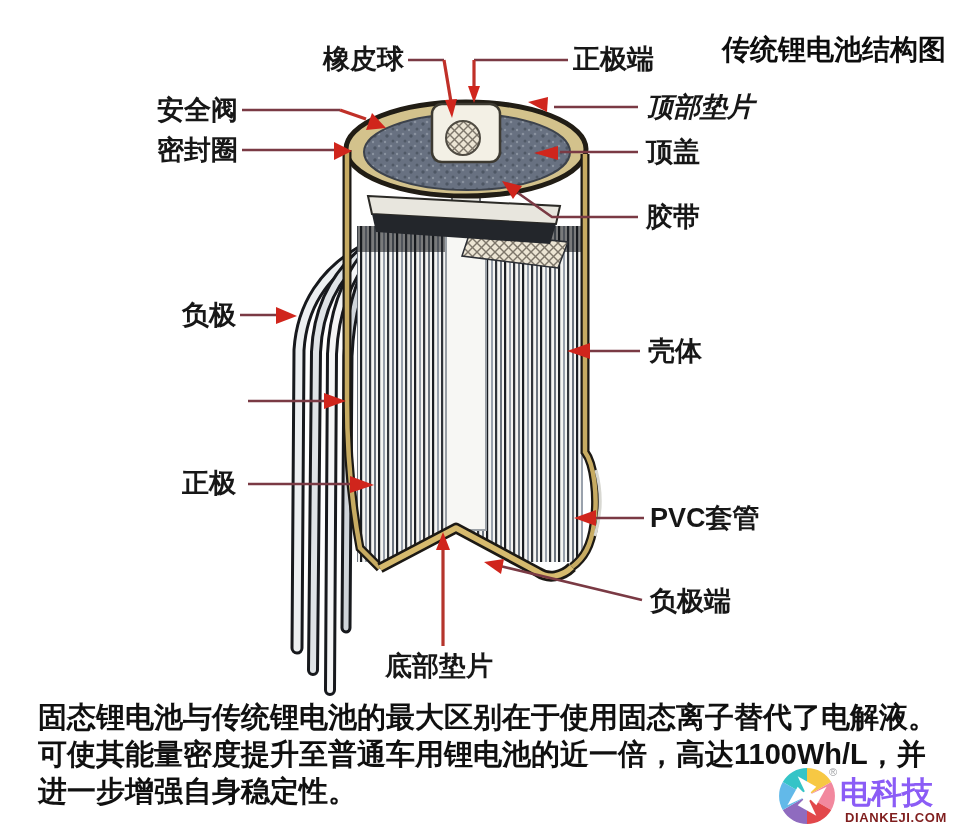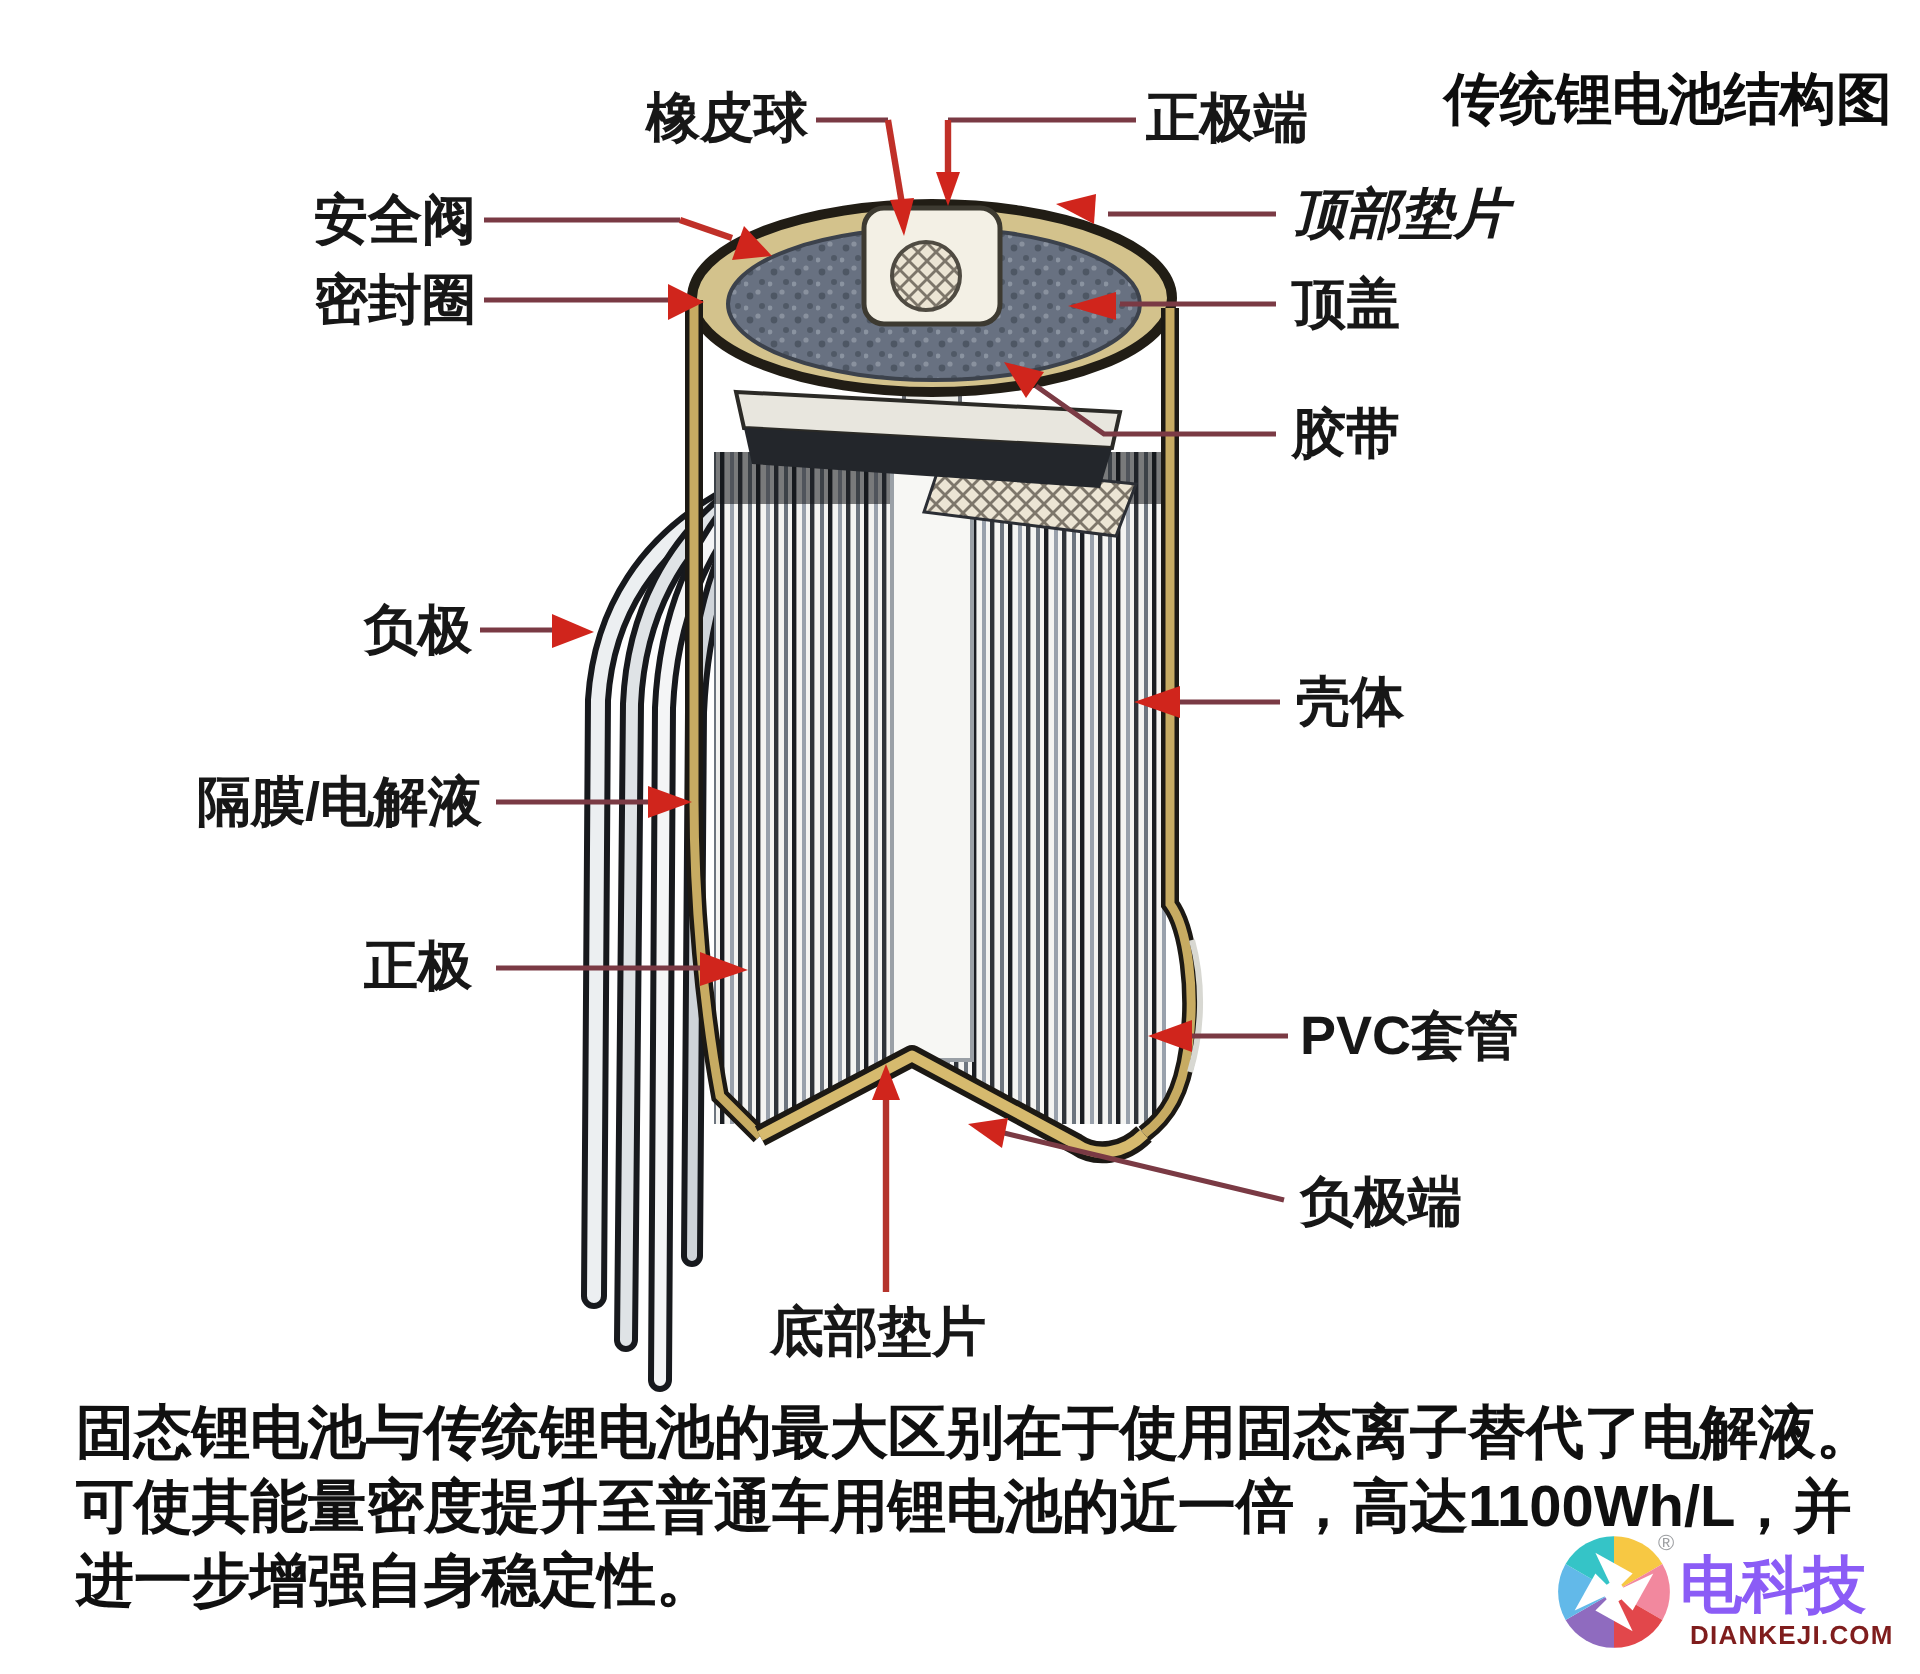--- a/index.html
+++ b/index.html
@@ -132,21 +132,20 @@
   <div class="title">传统锂电池结构图</div>
 
   <div class="label" style="right:556px;top:45px;">橡皮球</div>
   <div class="label" style="left:573px;top:45px;">正极端</div>
   <div class="label" style="right:722px;top:96px;margin-left:42px;">安全阀</div>
   <div class="label" style="right:722px;top:136px;">密封圈</div>
   <div class="label" style="left:646px;top:93px;font-style:italic;">顶部垫片</div>
   <div class="label" style="left:646px;top:138px;">顶盖</div>
   <div class="label" style="left:646px;top:203px;">胶带</div>
   <div class="label" style="right:724px;top:301px;">负极</div>
-  <div class="label" style="right:719px;top:387px;">隔膜/电解液</div>
   <div class="label" style="right:724px;top:469px;">正极</div>
   <div class="label" style="left:648px;top:337px;">壳体</div>
   <div class="label" style="left:650px;top:504px;">PVC套管</div>
   <div class="label" style="left:650px;top:587px;">负极端</div>
   <div class="label" style="left:385px;top:652px;">底部垫片</div>
 
   <div class="desc">
     <div>固态锂电池与传统锂电池的最大区别在于使用固态离子替代了电解液。</div>
     <div>可使其能量密度提升至普通车用锂电池的近一倍，高达1100Wh/L，并</div>
     <div>进一步增强自身稳定性。</div>

